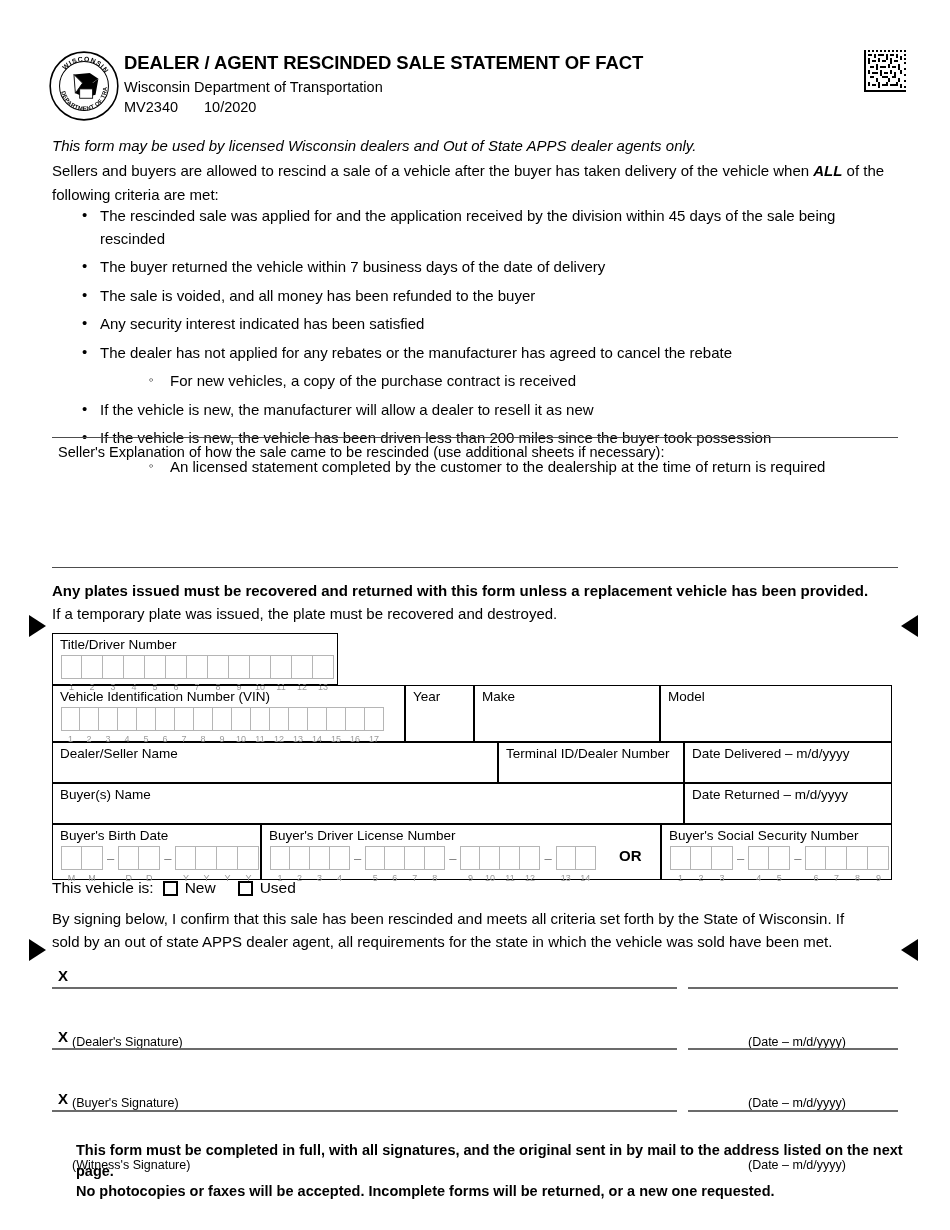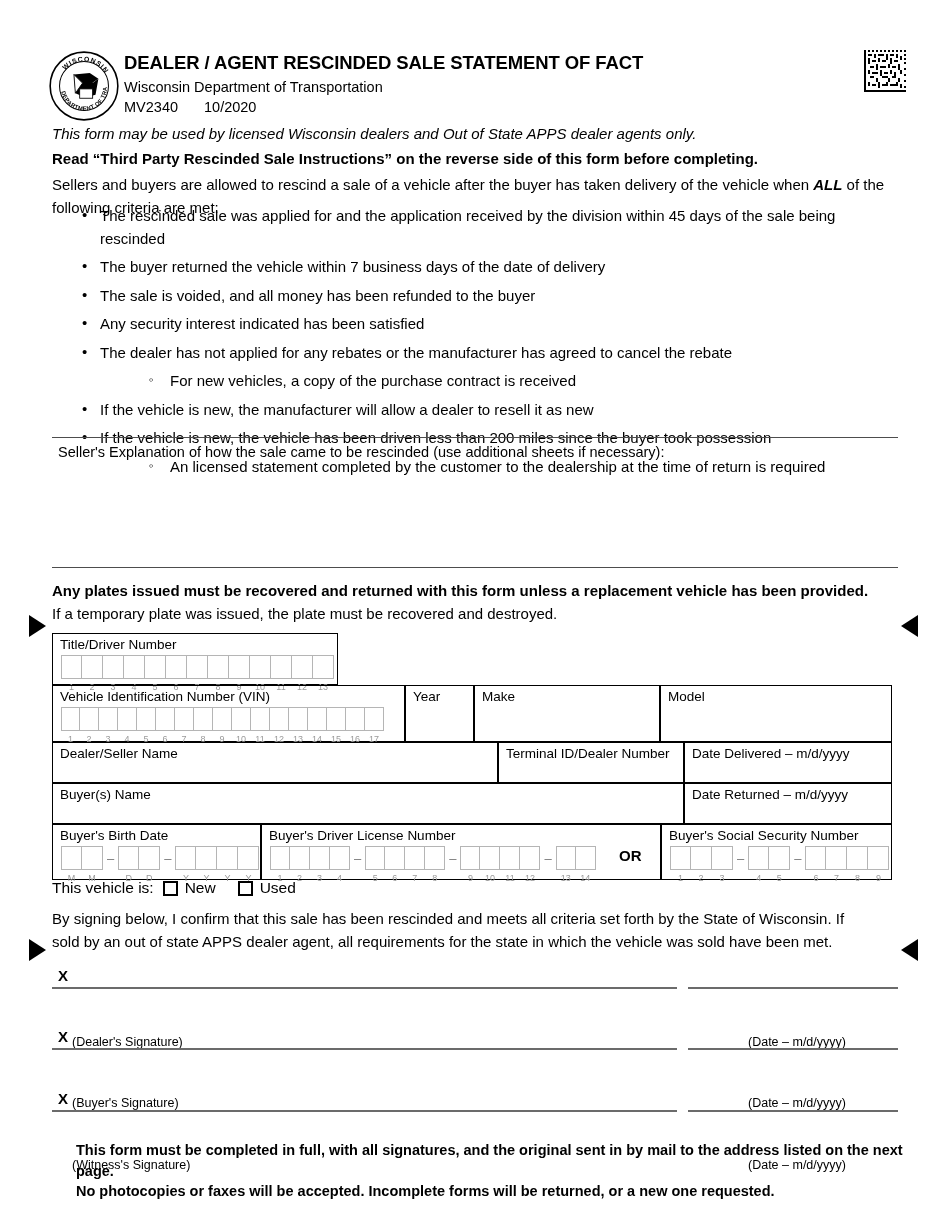--- a/index.html
+++ b/index.html
@@ -67,21 +67,21 @@
 
   
   .intro {
     position: absolute;
     left: 52px;
     top: 122px;
     width: 846px;
     font-size: 15px;
     line-height: 1.55;
   }
-  .intro .ital { font-style: italic; }
+  .intro .ital { font-style: italic; margin-top: 12px; }
   .intro .bold { font-weight: bold; }
   .intro p { margin: 0 0 2px 0; }
   .intro .b-all { font-weight: bold; font-style: italic; }
 
   
   .criteria {
     position: absolute;
     left: 52px;
     top: 205px;
     width: 850px;
@@ -369,21 +369,20 @@
             <rect x="13" y="17" width="3" height="1"></rect>
           <rect x="16" y="16" width="1" height="2"></rect>
             <rect x="18" y="17" width="1" height="2"></rect>
         </g>
       </svg>
     </div>
   </div>
 
   <div class="intro">
     <p class="ital">This form may be used by licensed Wisconsin dealers and Out of State APPS dealer agents only.</p>
-    <p class="bold">Read “Third Party Rescinded Sale Instructions” on the reverse side of this form before completing.</p>
     <p><span>Sellers and buyers are allowed to rescind a sale of a vehicle after the buyer has taken delivery of the vehicle when </span><span class="b-all">ALL</span><span> of the following criteria are met:</span></p>
   </div>
 
   <div class="criteria">
     <div class="crit-item"><span class="bullet">•</span><span>The rescinded sale was applied for and the application received by the division within 45 days of the sale being rescinded</span></div>
     <div class="crit-item"><span class="bullet">•</span><span>The buyer returned the vehicle within 7 business days of the date of delivery</span></div>
     <div class="crit-item"><span class="bullet">•</span><span>The sale is voided, and all money has been refunded to the buyer</span></div>
     <div class="crit-item"><span class="bullet">•</span><span>Any security interest indicated has been satisfied</span></div>
     <div class="crit-item"><span class="bullet">•</span><span>The dealer has not applied for any rebates or the manufacturer has agreed to cancel the rebate</span></div>
     <div class="crit-sub"><span class="bullet-o">◦</span><span>For new vehicles, a copy of the purchase contract is received</span></div>

